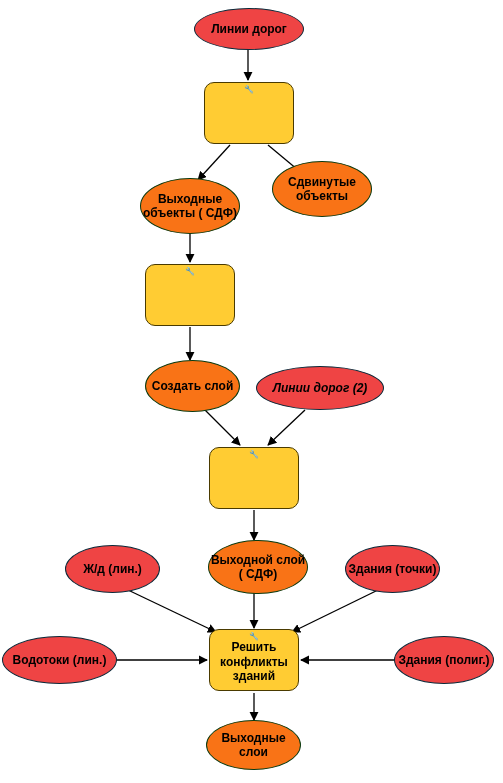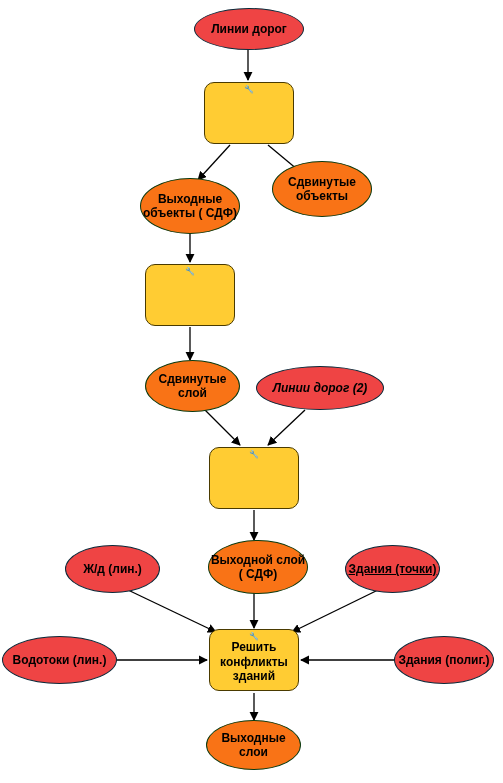--- a/index.html
+++ b/index.html
@@ -109,40 +109,40 @@
 
 <div class="node ellipse-green" style="left:272px; top:161px; width:100px; height:56px;">
   <span>Сдвинутые объекты</span>
 </div>
 
 <div class="node rect-yellow" style="left:145px; top:264px; width:90px; height:62px;">
   <span class="hammer">🔧</span>
 </div>
 
 <div class="node ellipse-green" style="left:145px; top:360px; width:95px; height:52px;">
-  <span>Сдвинутые слой</span>
+  <span>Создать слой</span>
 </div>
 
 <div class="node ellipse-blue" style="left:256px; top:366px; width:128px; height:44px;font-style:italic;">
   <span>Линии дорог (2)</span>
 </div>
 
 <div class="node rect-yellow" style="left:209px; top:447px; width:90px; height:62px;">
   <span class="hammer">🔧</span>
 </div>
 
 <div class="node ellipse-green" style="left:208px; top:540px; width:100px; height:54px;">
   <span>Выходной слой ( СДФ)</span>
 </div>
 
 <div class="node ellipse-blue" style="left:65px; top:545px; width:95px; height:48px;text-align:center;">
   <span>Ж/д (лин.)</span>
 </div>
 
-<div class="node ellipse-blue" style="left:345px; top:545px; width:95px; height:48px;text-decoration:underline;">
+<div class="node ellipse-blue" style="left:345px; top:545px; width:95px; height:48px;">
   <span>Здания (точки)</span>
 </div>
 
 <div class="node ellipse-blue" style="left:2px; top:636px; width:115px; height:48px;">
   <span>Водотоки (лин.)</span>
 </div>
 
 <div class="node ellipse-blue" style="left:394px; top:636px; width:100px; height:48px;">
   <span>Здания (полиг.)</span>
 </div>

